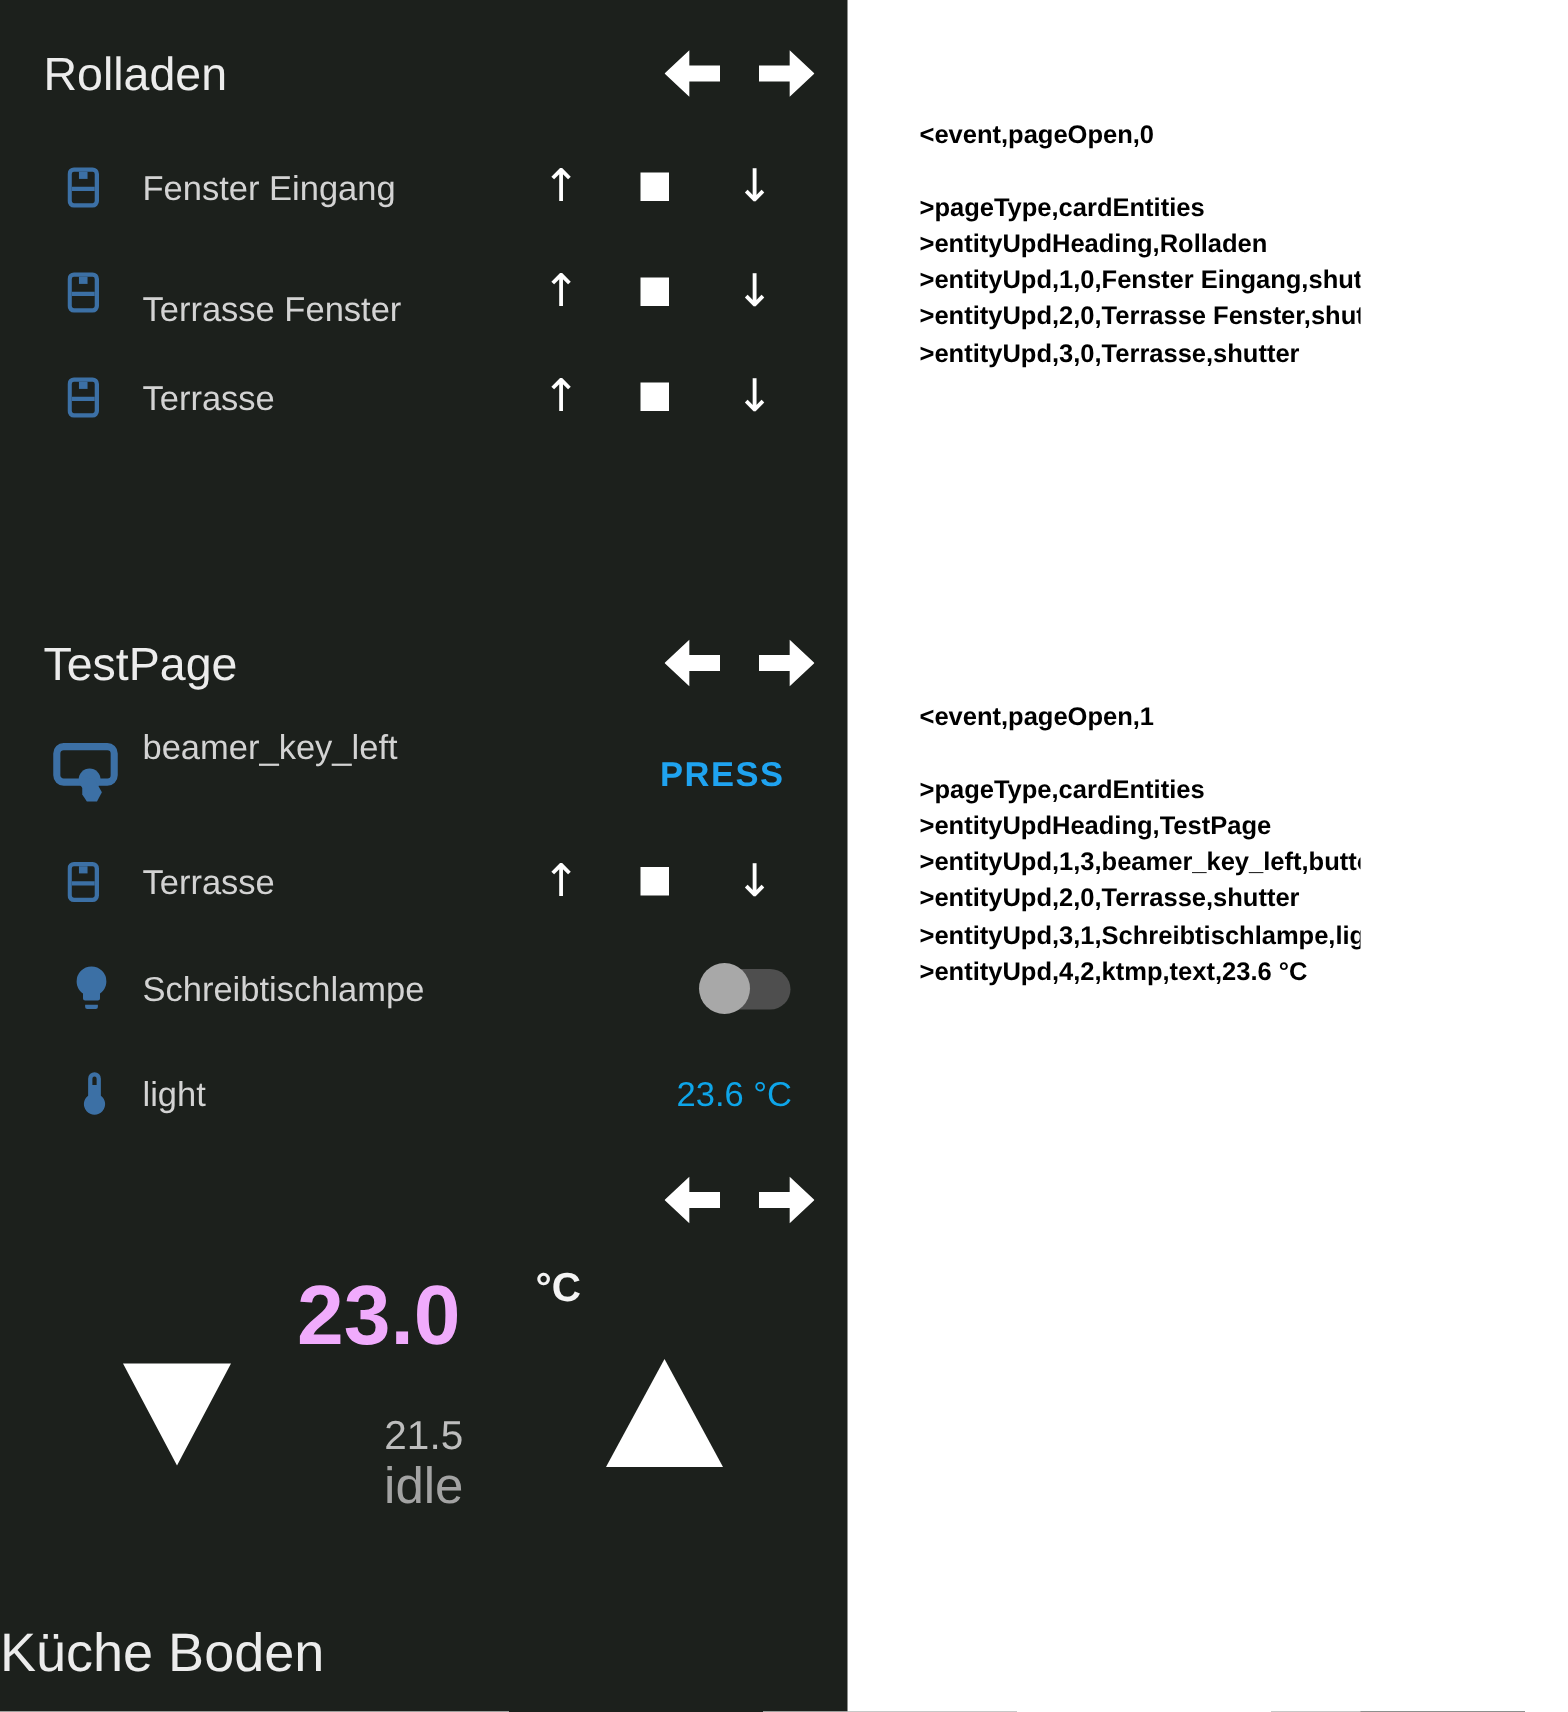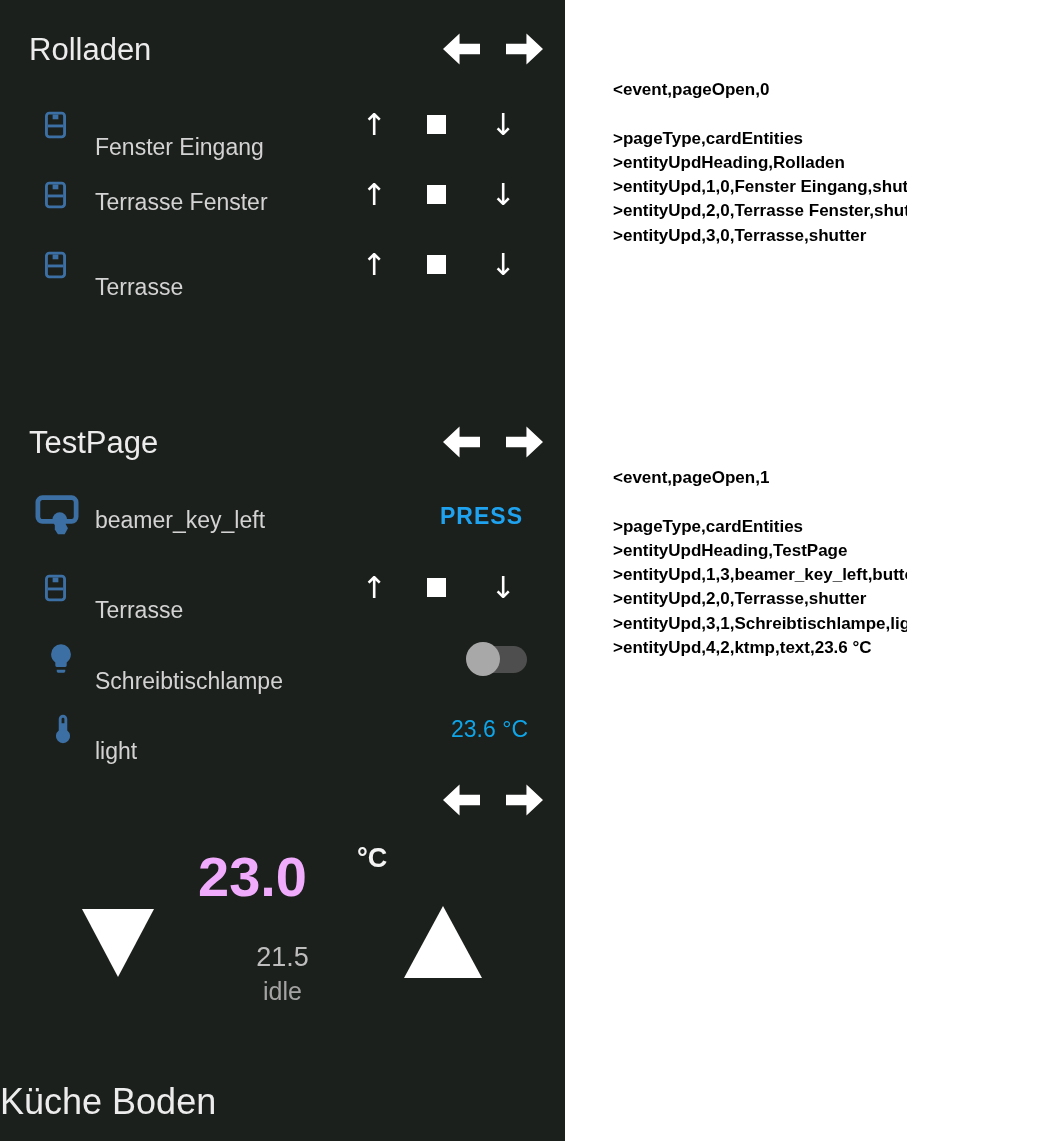--- a/index.html
+++ b/index.html
@@ -14,21 +14,21 @@
   #screen{position:relative;width:907px;height:1141px;background:#ffffff;overflow:hidden;}
 
   
   .device{position:absolute;left:0;top:0;width:565px;height:1141px;background:var(--bg-dark);}
   .card-title{position:absolute;left:29px;font-size:31px;line-height:40px;font-weight:400;color:var(--title-white);}
   .nav-arrow{position:absolute;width:37px;height:34px;color:#ffffff;}
   .nav-arrow svg{display:block;width:100%;height:100%;}
 
   .entity-icon{position:absolute;color:var(--accent-blue);}
   .entity-icon svg{display:block;}
-  .row-label{position:absolute;left:95px;font-size:23px;line-height:28px;color:var(--label-gray);white-space:nowrap;margin-top:22px;}
+  .row-label{position:absolute;left:95px;font-size:23px;line-height:28px;color:var(--label-gray);white-space:nowrap;}
 
   .ctl-arrow{position:absolute;width:40px;height:40px;line-height:40px;text-align:center;
              font-size:30px;color:#ffffff;font-family:"DejaVu Sans",sans-serif;cursor:default;}
   .ctl-stop{position:absolute;width:19px;height:19px;background:#ffffff;}
 
   .press-label{position:absolute;right:42px;font-size:23px;line-height:28px;font-weight:600;
                color:var(--press-blue);letter-spacing:1px;}
   .value-label{position:absolute;right:37px;font-size:23px;line-height:28px;color:#0ea5e9;white-space:nowrap;}
 
   .toggle{position:absolute;left:466px;top:641px;width:61px;height:36px;}
@@ -38,21 +38,21 @@
   
   .thermo-temp{position:absolute;left:198px;top:836px;font-size:56px;line-height:82px;font-weight:700;color:#f0abfc;}
   .thermo-unit{position:absolute;left:357px;top:843px;font-size:27px;line-height:30px;font-weight:700;color:#f4f4f4;}
   .tri-down{position:absolute;left:82px;top:909px;width:0;height:0;
             border-left:36px solid transparent;border-right:36px solid transparent;border-top:68px solid #ffffff;}
   .tri-up{position:absolute;left:404px;top:906px;width:0;height:0;
           border-left:39px solid transparent;border-right:39px solid transparent;border-bottom:72px solid #ffffff;}
   .thermo-setpoint{position:absolute;left:0;top:942px;width:565px;text-align:center;
                    font-size:27px;line-height:30px;color:#bdbdbd;}
   .thermo-state{position:absolute;left:0;top:977px;width:565px;text-align:center;
-                font-size:25px;line-height:28px;color:#a3a3a3;}
+                font-size:34px;line-height:28px;color:#a3a3a3;}
   .thermo-name{position:absolute;left:0;top:1085px;width:565px;text-align:left;
                font-size:36px;line-height:34px;color:var(--title-white);}
 
   
   .log{position:absolute;left:613px;width:425px;font-size:17px;line-height:24.3px;font-weight:700;
        color:#000000;white-space:pre-line;}
 </style>
 </head>
 <body>
 
@@ -111,21 +111,21 @@
         <span class="ctl-stop" style="left:427px;top:115px"></span>
         <span class="ctl-arrow" style="left:483px;top:105px">↓</span>
       </div>
 
       <div>
         <span class="entity-icon" style="left:45px;top:181px">
           <svg width="21" height="28" viewBox="0 0 22 28">
               <use href="#shutter-shape"></use>
             </svg>
           </span>
-        <span class="row-label" style="top:166px">Terrasse Fenster</span>
+        <span class="row-label" style="top:192px">Terrasse Fenster</span>
         <span class="ctl-arrow" style="left:354px;top:175px">↑</span>
         <span class="ctl-stop" style="left:427px;top:185px"></span>
         <span class="ctl-arrow" style="left:483px;top:175px">↓</span>
       </div>
 
       <div>
         <span class="entity-icon" style="left:45px;top:251px">
           <svg width="21" height="28" viewBox="0 0 22 28">
               <use href="#shutter-shape"></use>
             </svg>

